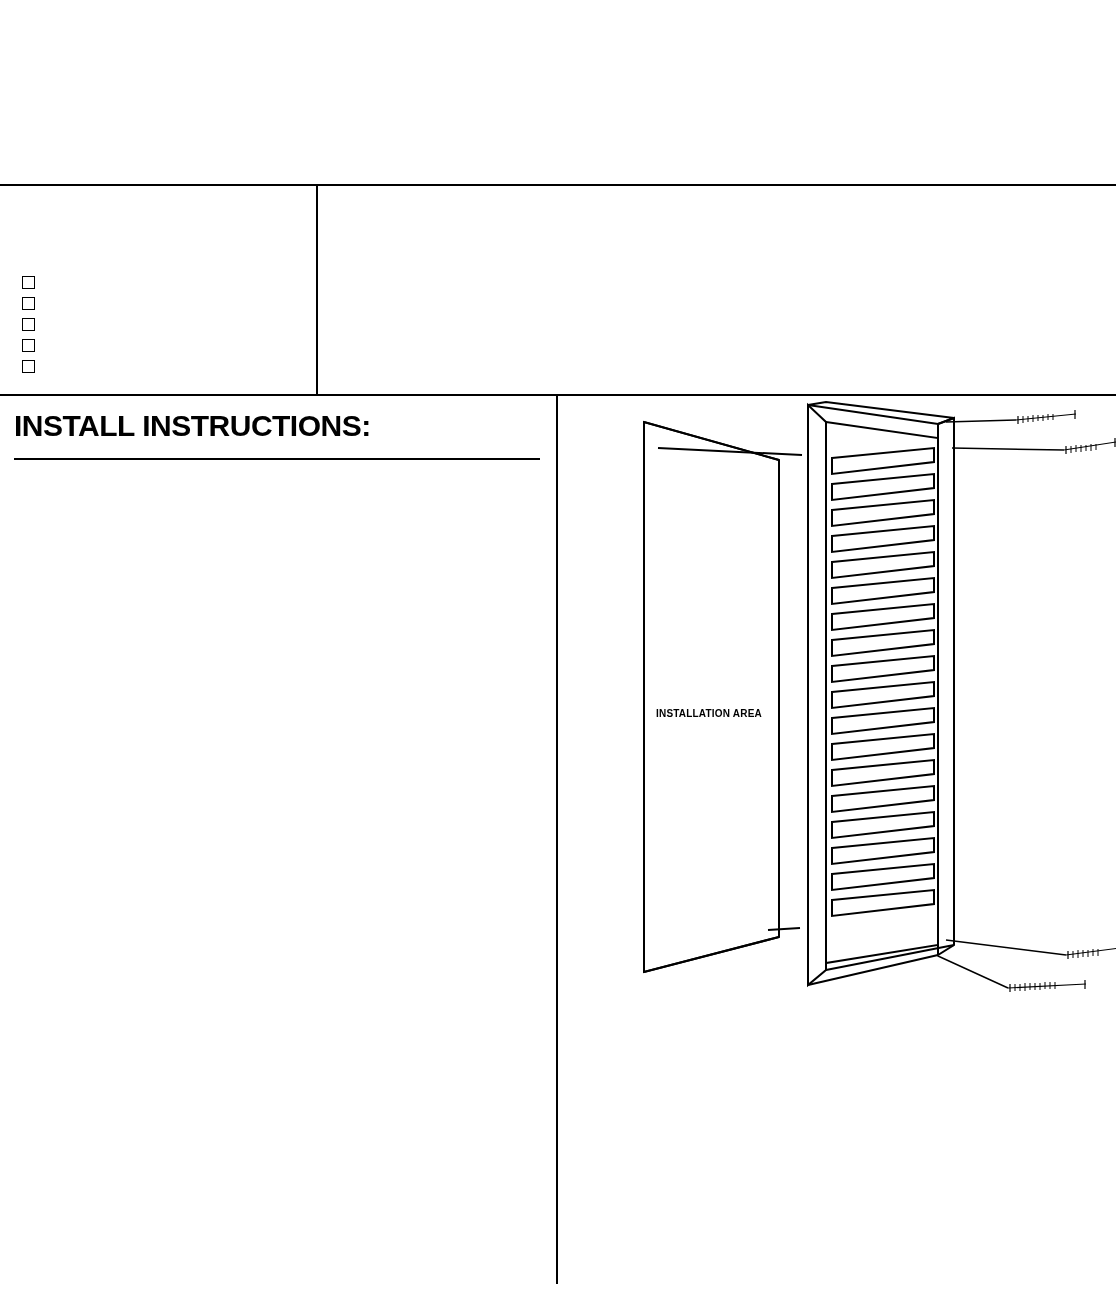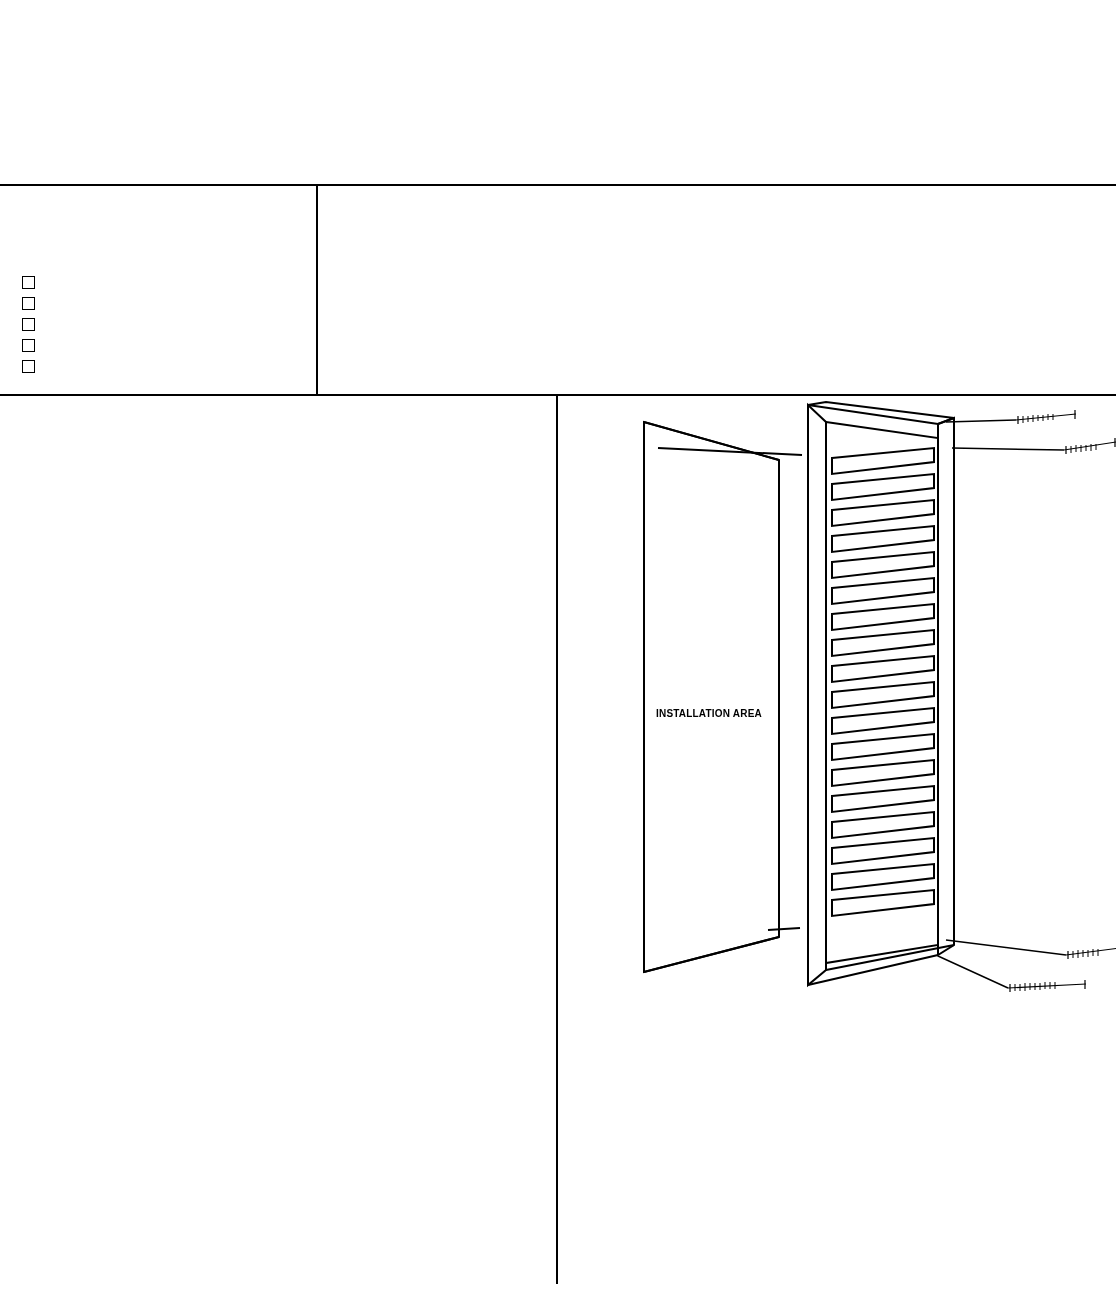--- a/index.html
+++ b/index.html
@@ -187,20 +187,25 @@
 
       </div>
     </div>
 
     <div class="top-right-cell"></div>
   </div>
 
   <div class="mid-rule"></div>
   <div class="v-divider"></div>
 
+  <div class="instructions">
+    <h1>INSTALL INSTRUCTIONS:</h1>
+    <div class="title-rule"></div>
+    <ul class="steps"></ul>
+  </div>
 
   <div class="figure">
     <svg width="550" height="640" viewBox="0 0 550 640">
       <g fill="none" stroke="#000" stroke-width="2" stroke-linejoin="miter">
 
         <path d="M58 22 L58 572 L193 537 L193 60 Z" stroke-width="2"></path>
 
         <path d="M58 22 L193 60"></path>
         <path d="M58 572 L193 537"></path>
 

